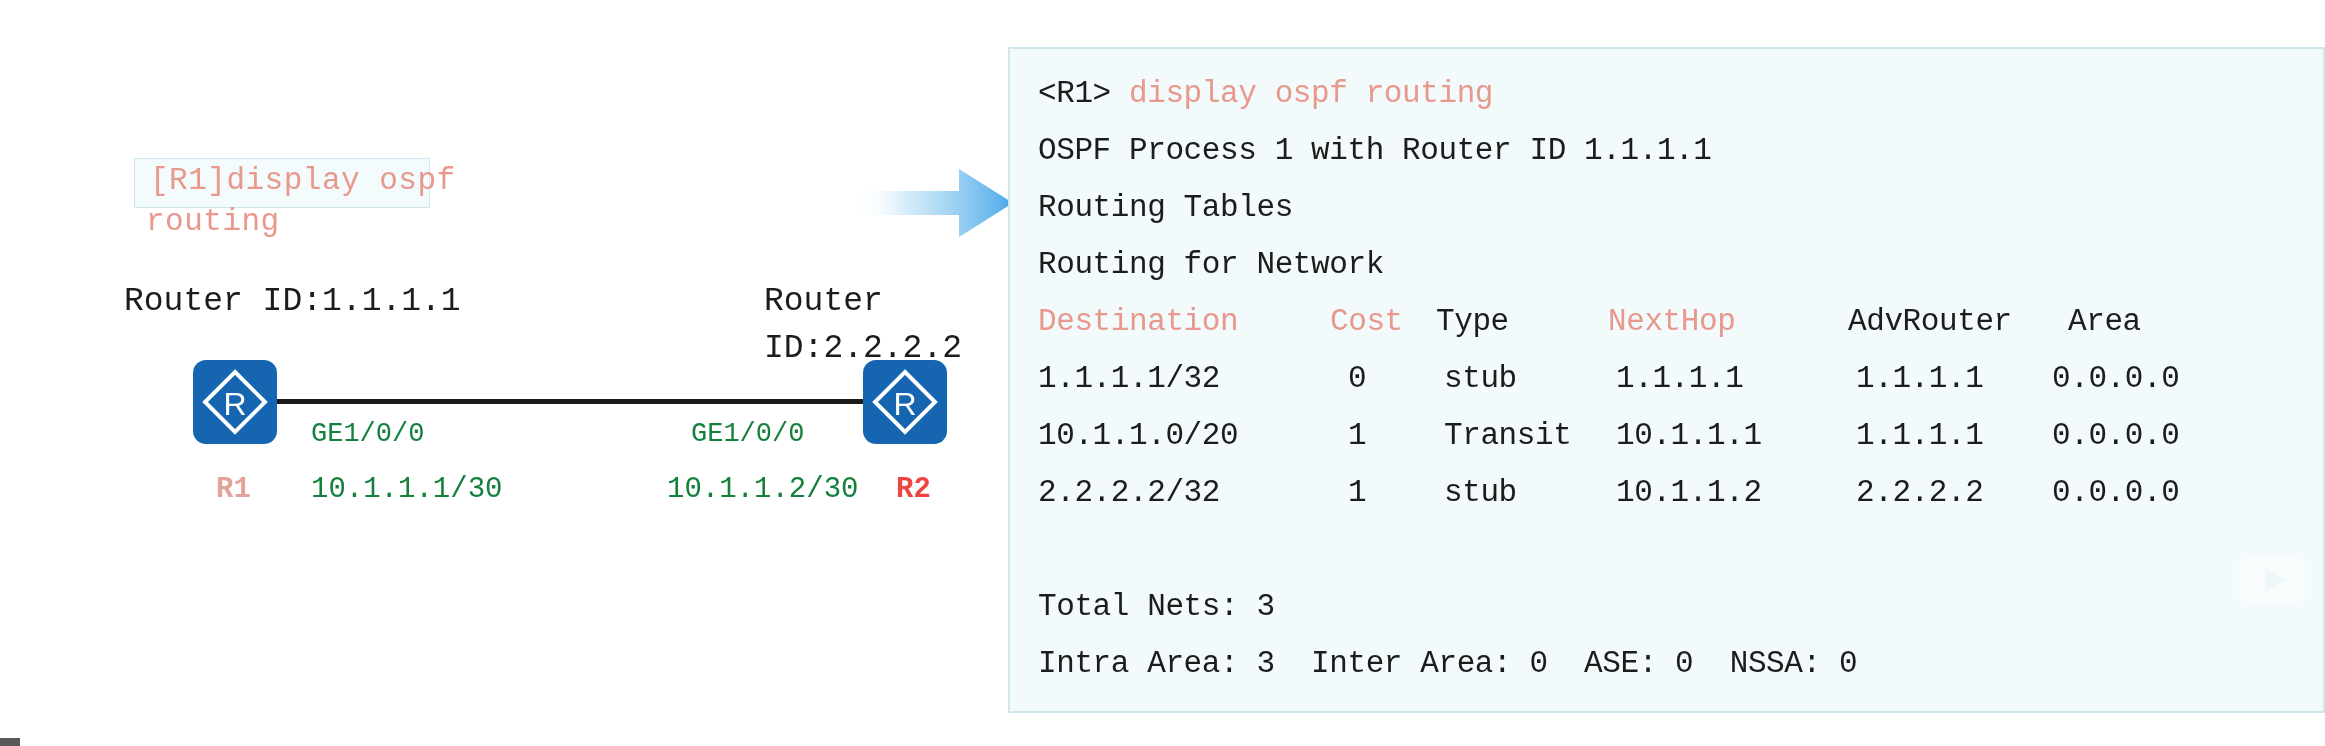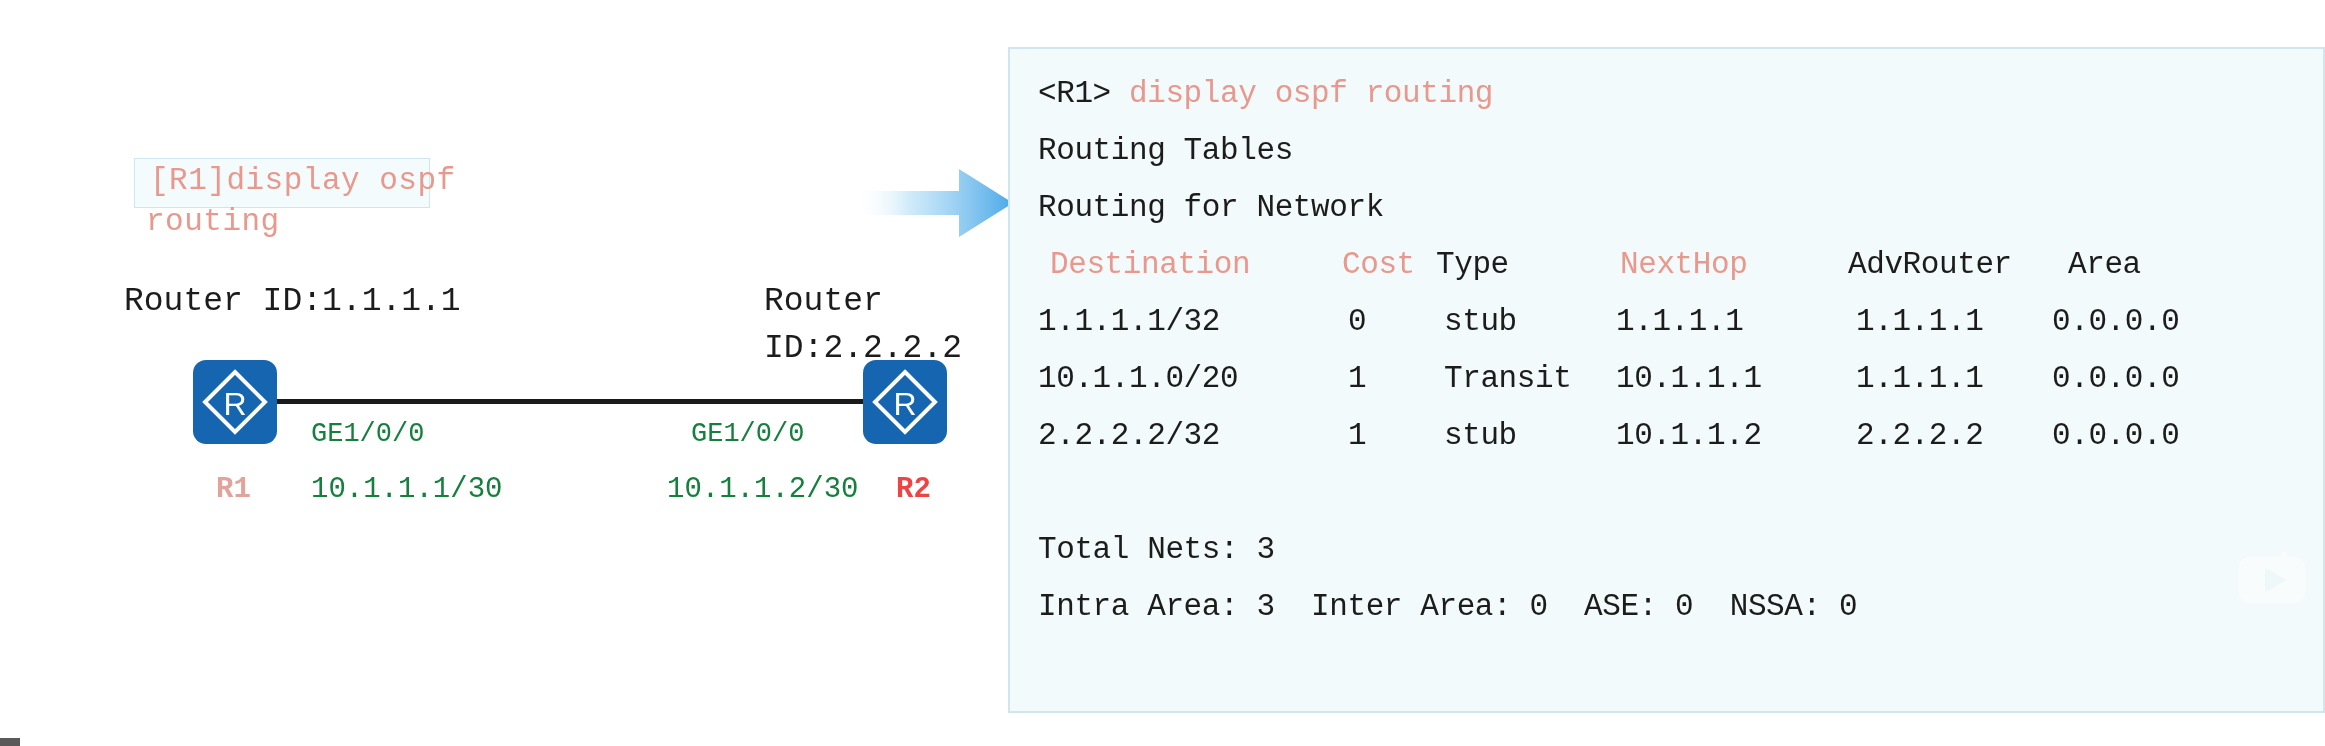--- a/index.html
+++ b/index.html
@@ -135,21 +135,21 @@
   .trow { display: block; position: relative; height: 57px; }
   .cell {
     position: absolute;
     font-family: "Liberation Mono", monospace;
     font-size: 31px;
     line-height: 57px;
     color: #1c1c1c;
     white-space: pre;
     letter-spacing: -0.4px;
   }
-  .hdr-red { color: #e8988c; margin-left: 12px; }
+  .hdr-red { color: #e8988c; }
 
   .c-dest { left: 0px; }
   .c-cost { left: 292px; }
   .c-type { left: 398px; }
   .c-next { left: 570px; }
   .c-adv  { left: 810px; }
   .c-area { left: 1010px; margin-left: 20px; }
 
   
   .c-cost-v { left: 310px; }
@@ -222,20 +222,21 @@
       <path d="M0,28 L104,28 L104,6 L158,40 L104,74 L104,52 L0,52 Z" fill="url(#agrad)"></path>
     </svg>
   </div>
 </div>
 
 <div id="term-panel">
   <div id="term-inner">
 
     <div class="tline"><span>&lt;R1&gt;</span> <span class="cmd-red">display ospf routing</span></div>
 
+    <div class="tline">OSPF Process 1 with Router ID 1.1.1.1</div>
     <div class="tline">Routing Tables</div>
     <div class="tline">Routing for Network</div>
 
     <div class="trow">
       <span class="cell hdr-red c-dest">Destination</span>
       <span class="cell hdr-red c-cost">Cost</span>
       <span class="cell c-type">Type</span>
       <span class="cell hdr-red c-next">NextHop</span>
       <span class="cell c-adv">AdvRouter</span>
       <span class="cell c-area">Area</span>

